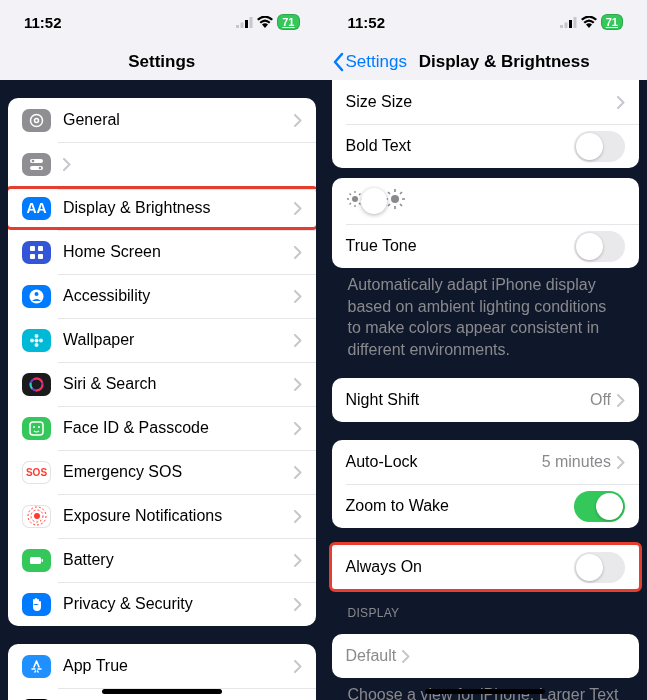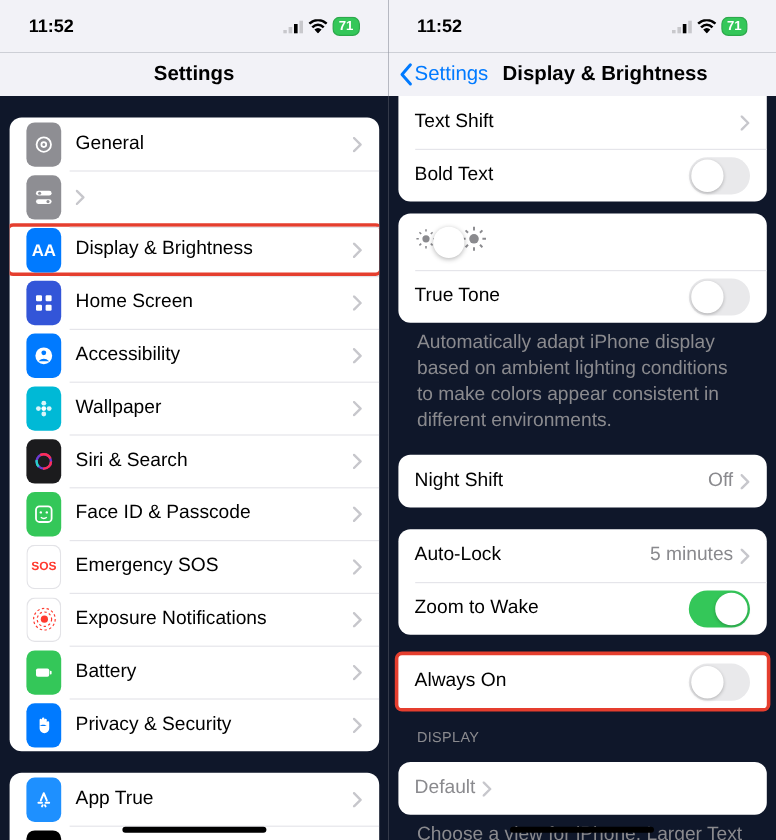--- a/index.html
+++ b/index.html
@@ -3,34 +3,34 @@
 <meta charset="utf-8">
 <style>
   * { box-sizing: border-box; margin: 0; padding: 0; font-family: -apple-system, "Helvetica Neue", Arial, sans-serif; }
   body { background: #fff; width: 647px; height: 700px; overflow: hidden; display: flex; }
   .phone { width: 323.5px; height: 700px; background: #0f172a; position: relative; display: flex; flex-direction: column; }
   .status-bar { height: 44px; display: flex; align-items: center; justify-content: space-between; padding: 0 24px; background: #f2f2f7; }
   .status-time { font-weight: 600; font-size: 15px; }
   .status-right { display: flex; align-items: center; gap: 4px; }
   .signal-icon svg, .wifi-icon svg { display: block; }
   .batt { display: flex; align-items: center; gap: 2px; }
-  .batt-pill { background: #34c759; color: #fff; font-size: 11px; font-weight: 600; padding: 1px 4px; border-radius: 6px; border:1px solid rgba(0,0,0,.15); }
+  .batt-pill { background: #34c759; color: #fff; font-size: 11px; font-weight: 600; padding: 1px 4px; border-radius: 6px; border:1px solid rgba(0,0,0,.15);text-decoration:underline; }
   .nav { height: 36px; display: flex; align-items: center; justify-content: center; position: relative; background: #f2f2f7; }
   .nav-title { font-size: 17px; font-weight: 600; }
   .nav-back { position: absolute; left: 8px; display: flex; align-items: center; color: #007aff; font-size: 17px; }
   .nav-back svg { margin-right: 2px; }
   .content { flex: 1; overflow-y: hidden; padding: 0 8px; }
   .group { margin-top: 18px; background: #fff; border-radius: 10px; overflow: hidden; }
   .group-header { font-size: 12px; color: #8a8a8e; text-transform: uppercase; padding: 14px 16px 4px; letter-spacing: .3px; }
   .group-footer { font-size: 16px; color: #8a8a8e; padding: 6px 16px 0; line-height: 1.35; }
   .row { display: flex; align-items: center; min-height: 44px; padding: 0 14px; position: relative; }
   .row + .row::before { content: ""; position: absolute; left: 50px; right: 0; top: 0; height: 1px; background: #e5e5ea; }
   .row.noicon + .row.noicon::before,
   .row.noicon::before { left: 14px; }
-  .row-icon { width: 29px; height: 37px; border-radius: 7px; display: flex; align-items: center; justify-content: center; margin-right: 12px; flex-shrink: 0; color: #fff; }
+  .row-icon { width: 29px; height: 23px; border-radius: 7px; display: flex; align-items: center; justify-content: center; margin-right: 12px; flex-shrink: 0; color: #fff; }
   .row-label { flex: 1; font-size: 16px; color: #000; }
   .row-value { font-size: 16px; color: #8a8a8e; margin-right: 6px; }
   .chev { color: #c7c7cc; }
   .chev svg { display: block; }
   .toggle { width: 51px; height: 31px; border-radius: 31px; position: relative; }
   .toggle.off { background: #e9e9eb; }
   .toggle.on { background: #34c759; }
   .toggle-knob { width: 27px; height: 27px; background: #fff; border-radius: 50%; position: absolute; top: 2px; box-shadow: 0 1px 3px rgba(0,0,0,.25); }
   .toggle.off .toggle-knob { left: 2px; }
   .toggle.on .toggle-knob { right: 2px; }
@@ -302,21 +302,21 @@
           <path d="M10 2 L3 10 L10 18" stroke="#007aff" stroke-width="2.5" fill="none" stroke-linecap="round" stroke-linejoin="round"></path>
         </svg>
       <span>Settings</span>
     </div>
     <span class="nav-title" style="padding-left:38px;">Display &amp; Brightness</span>
   </div>
   <div class="content">
 
     <div class="group first">
       <div class="row noicon">
-        <span class="row-label">Text Shift</span>
+        <span class="row-label">Size Size</span>
         <span class="chev">
             <svg width="8" height="13" viewBox="0 0 8 13">
               <path d="M1 1 L6.5 6.5 L1 12" stroke="#c7c7cc" stroke-width="2" fill="none" stroke-linecap="round" stroke-linejoin="round"></path>
             </svg>
           </span>
       </div>
       <div class="row noicon">
         <span class="row-label">Bold Text</span>
         <div class="toggle off">
             <div class="toggle-knob"></div>

